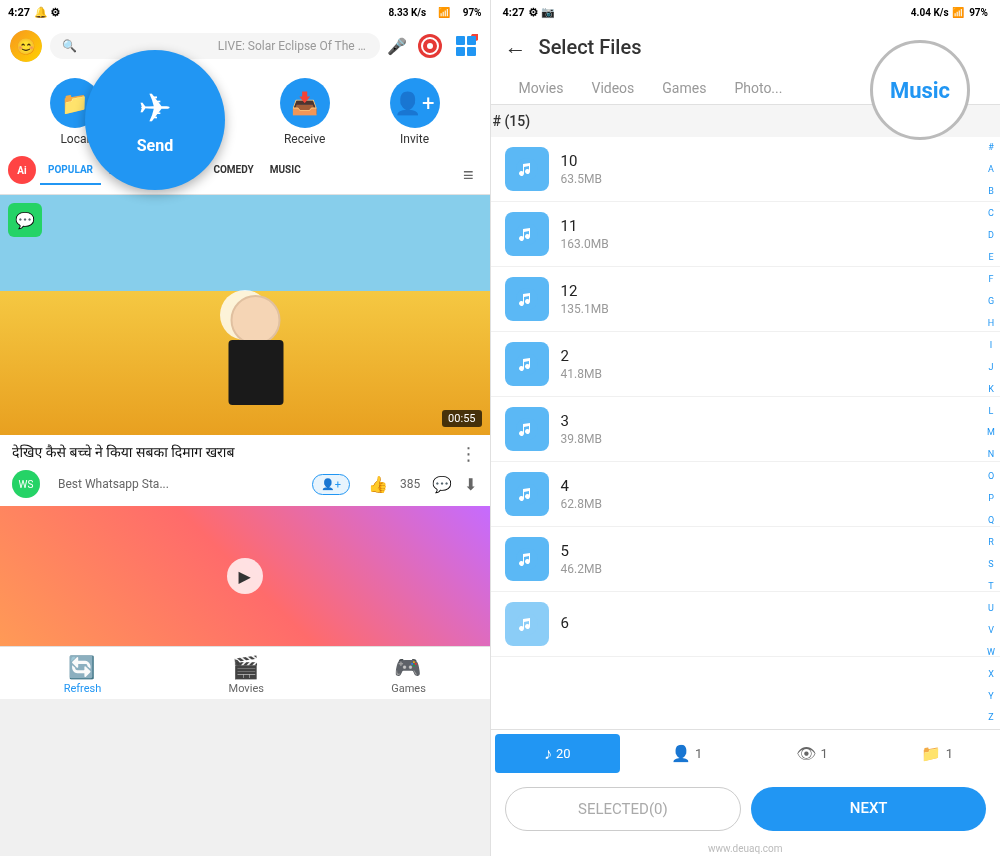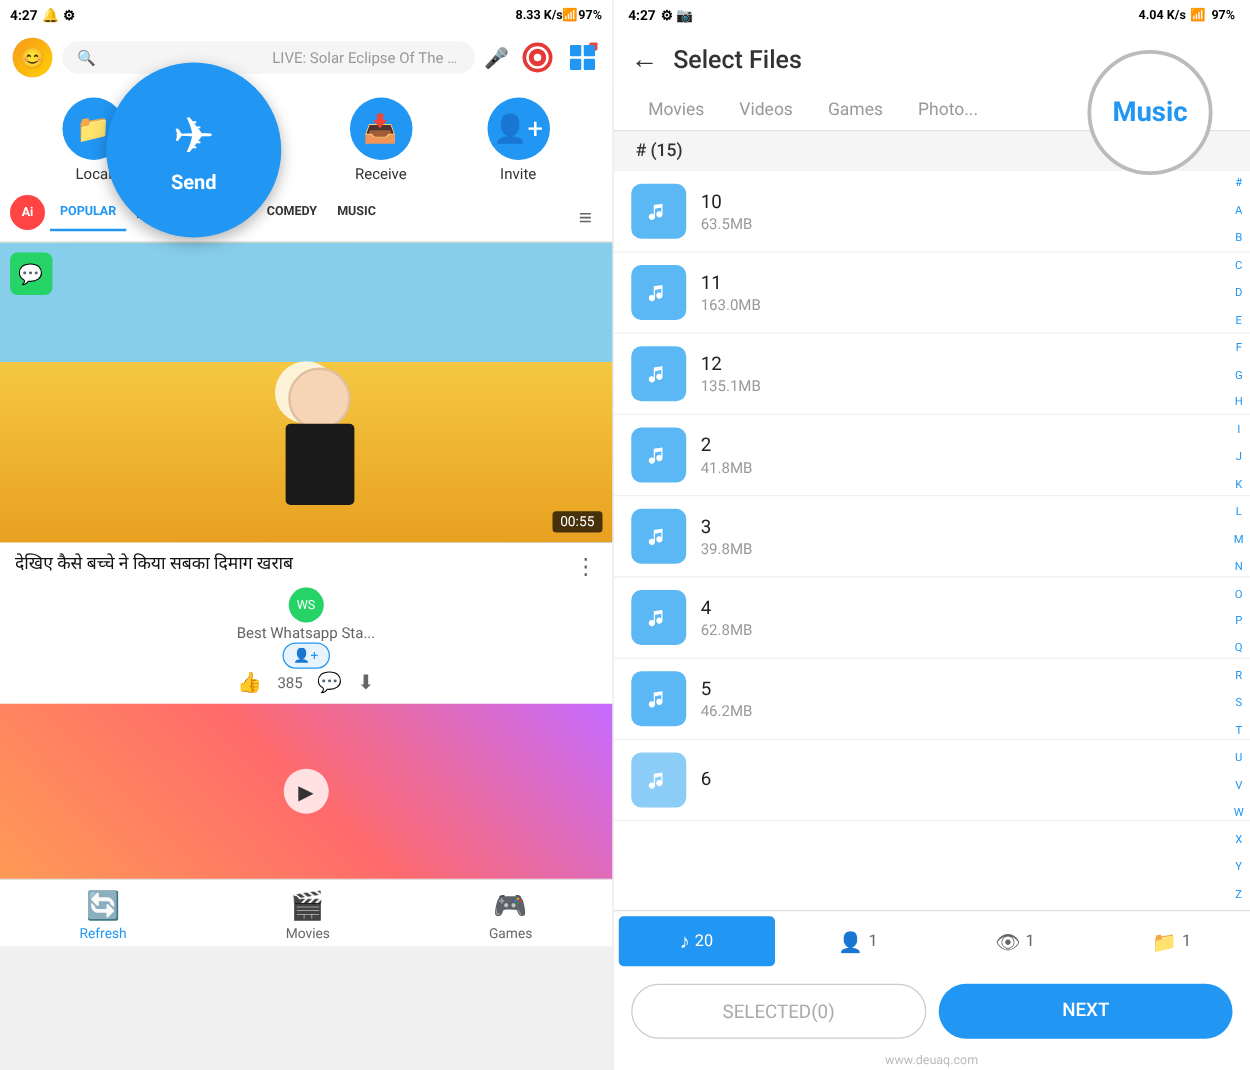--- a/index.html
+++ b/index.html
@@ -28,21 +28,21 @@
       height: 24px;
       background: #fff;
       display: flex;
       align-items: center;
       justify-content: space-between;
       padding: 0 8px;
       font-size: 11px;
       font-weight: bold;
     }
     .status-bar-left .left-status { display: flex; align-items: center; gap: 4px; }
-    .status-bar-left .right-status { display: flex; align-items: center; gap: 0; font-size: 10px; }
+    .status-bar-left .right-status { display: flex; align-items: center; gap: 12px; font-size: 10px; }
 
     
     .search-bar {
       background: #fff;
       padding: 6px 10px;
       display: flex;
       align-items: center;
       gap: 8px;
     }
     .avatar-circle {
@@ -188,23 +188,22 @@
       font-size: 14px;
       font-weight: 500;
       color: #111;
       flex: 1;
       line-height: 1.3;
     }
     .more-dots { font-size: 18px; color: #666; }
     .video-meta {
       display: flex;
       align-items: center;
-      gap: 1px;
+      gap: 18px;
       margin-top: 6px;
-      flex-direction: column;
     }
     .channel-avatar {
       width: 28px; height: 28px;
       border-radius: 50%;
       background: #e0e0e0;
       display: flex; align-items: center; justify-content: center;
       font-size: 10px; color: #666;
     }
     .channel-name { font-size: 12px; color: #666; flex: 1; }
     .follow-btn {
@@ -319,21 +318,21 @@
     }
     .music-circle-highlight span {
       font-size: 22px;
       font-weight: bold;
       color: #2196F3;
     }
 
     
     .section-header {
       background: #f5f5f5;
-      padding: 8px 18px;
+      padding: 8px 2px;
       font-size: 14px;
       font-weight: 500;
       color: #333;
     }
 
     
     .file-list {
       flex: 1;
       overflow-y: auto;
       position: relative;

